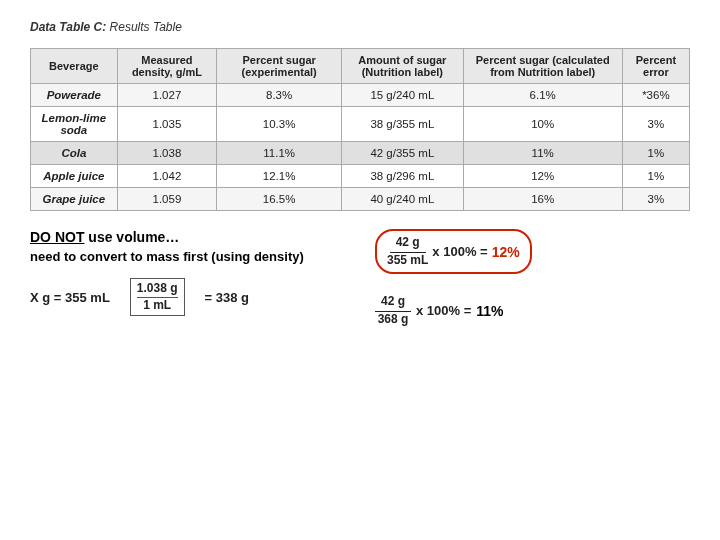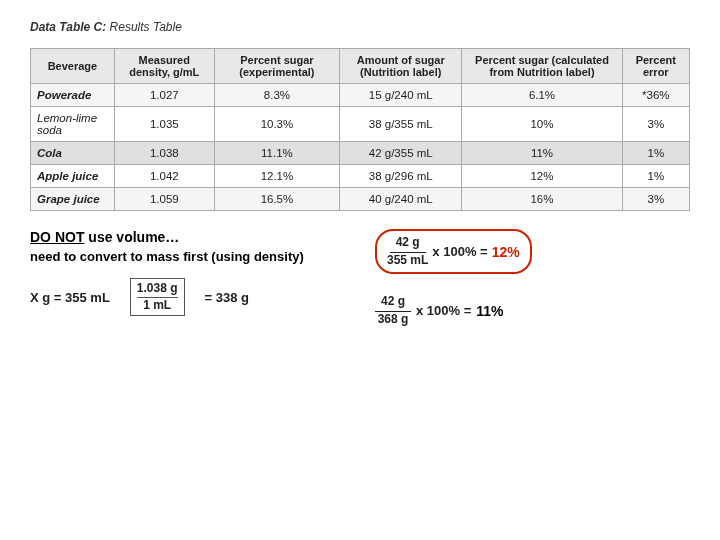--- a/index.html
+++ b/index.html
@@ -48,21 +48,21 @@
       background: #ffffff;
     }
     
     .cola-row td {
       background: #e0e0e0 !important;
       font-weight: normal;
     }
     .col-beverage {
       font-style: italic;
       font-weight: bold;
-      text-align: left;
+      text-align: center;
       margin-top: 36px;
     }
     .bottom-section {
       display: flex;
       align-items: flex-start;
       margin-top: 8px;
       gap: 30px;
     }
     .left-bottom {
       flex: 1;
@@ -176,21 +176,21 @@
     <tbody id="table-body">
     <tr>
       <td class="col-beverage" style="font-style:italic; font-weight:bold;">Powerade</td>
       <td>1.027</td>
       <td>8.3%</td>
       <td>15 g/240 mL</td>
       <td>6.1%</td>
       <td>*36%</td>
     </tr>
         <tr>
-      <td class="col-beverage" style="font-style:italic; font-weight:normal;">Lemon-lime soda</td>
+      <td class="col-beverage" style="font-style:italic; font-weight:bold;">Lemon-lime soda</td>
       <td>1.035</td>
       <td>10.3%</td>
       <td>38 g/355 mL</td>
       <td>10%</td>
       <td>3%</td>
     </tr>
         <tr class="cola-row">
       <td class="col-beverage" style="font-weight:bold; font-style:italic;">Cola</td>
       <td>1.038</td>
       <td>11.1%</td>

